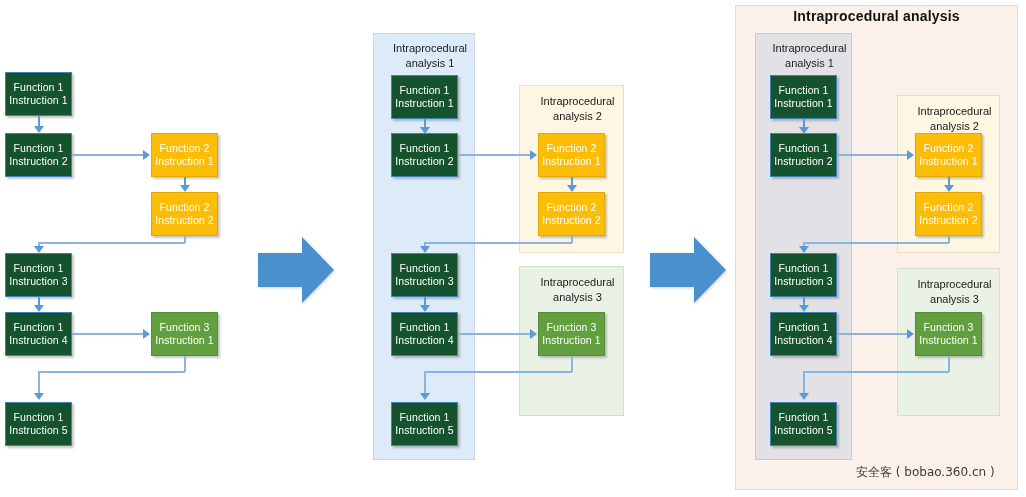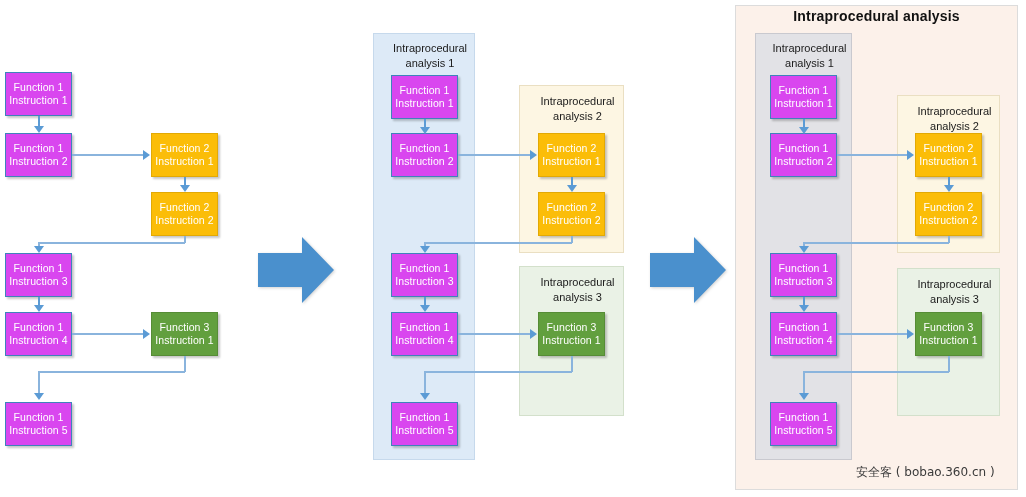--- a/index.html
+++ b/index.html
@@ -6,21 +6,21 @@
   body{width:1026px;height:497px;overflow:hidden;
        font-family:"Liberation Sans","DejaVu Sans",sans-serif;}
   #stage{position:relative;width:1026px;height:497px;background:#fff;}
 
   
   .node{position:absolute;box-sizing:border-box;display:flex;flex-direction:column;
         align-items:center;justify-content:center;color:#ffffff;font-size:10.5px;
         line-height:13px;text-align:center;border:1px solid rgba(0,0,0,.18);
         box-shadow:1.5px 1.5px 2px rgba(0,0,0,.22);letter-spacing:.1px;}
   .node span{display:block;white-space:nowrap;}
-  .n-blue  {background:#d946ef;border-color:#3f82bb;}
+  .n-blue  {background:#14532d;border-color:#3f82bb;}
   .n-orange{background:#fbbd08;border-color:#e2a905;}
   .n-green {background:#629f3e;border-color:#568c36;}
 
   
   .group{position:absolute;box-sizing:border-box;border:1px solid #cfcfcf;}
   .group .g-title{position:absolute;left:12px;right:0;text-align:center;
         color:#1a1a1a;font-size:11px;line-height:15px;}
   .g-blue  {background:#ddeaf7;border-color:#c6d9ec;}
   .g-orange{background:#fdf6e3;border-color:#eadfc2;}
   .g-green {background:#eaf2e6;border-color:#d3e0cb;}

